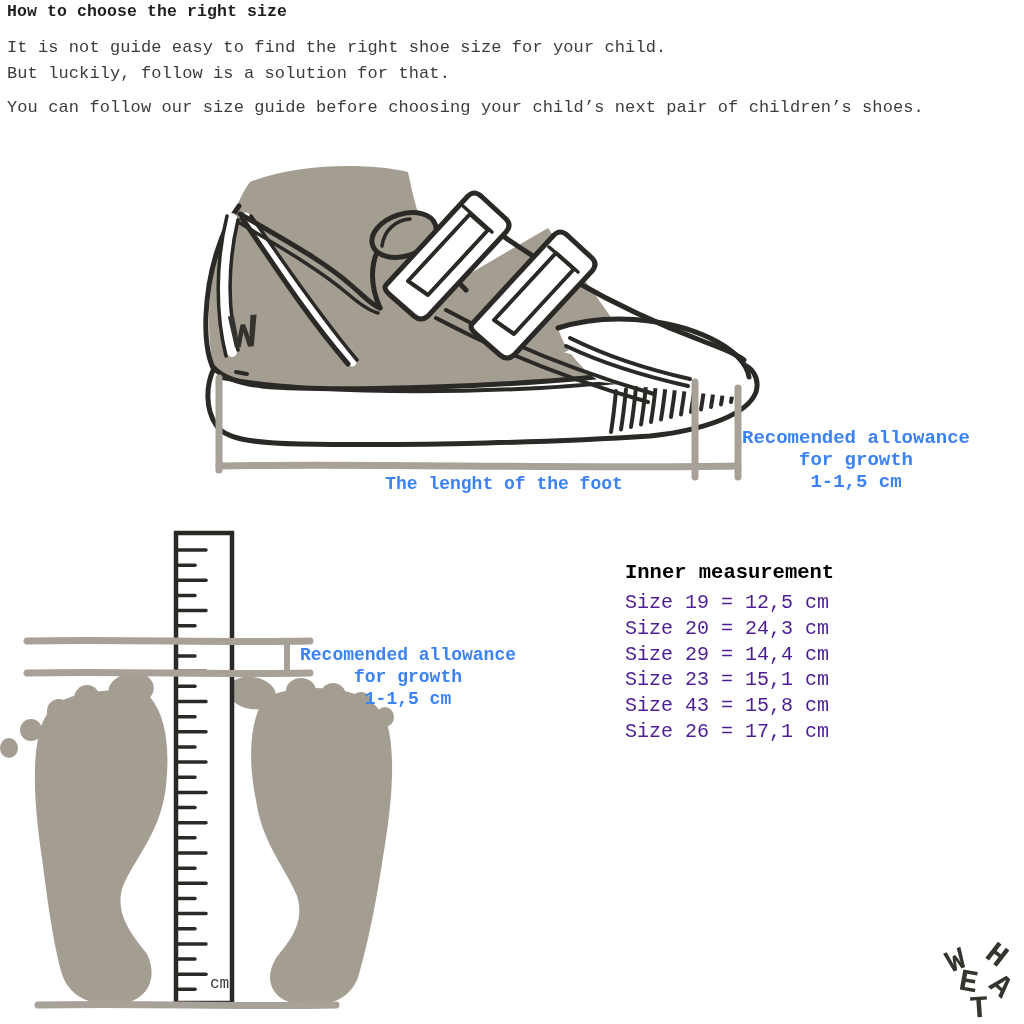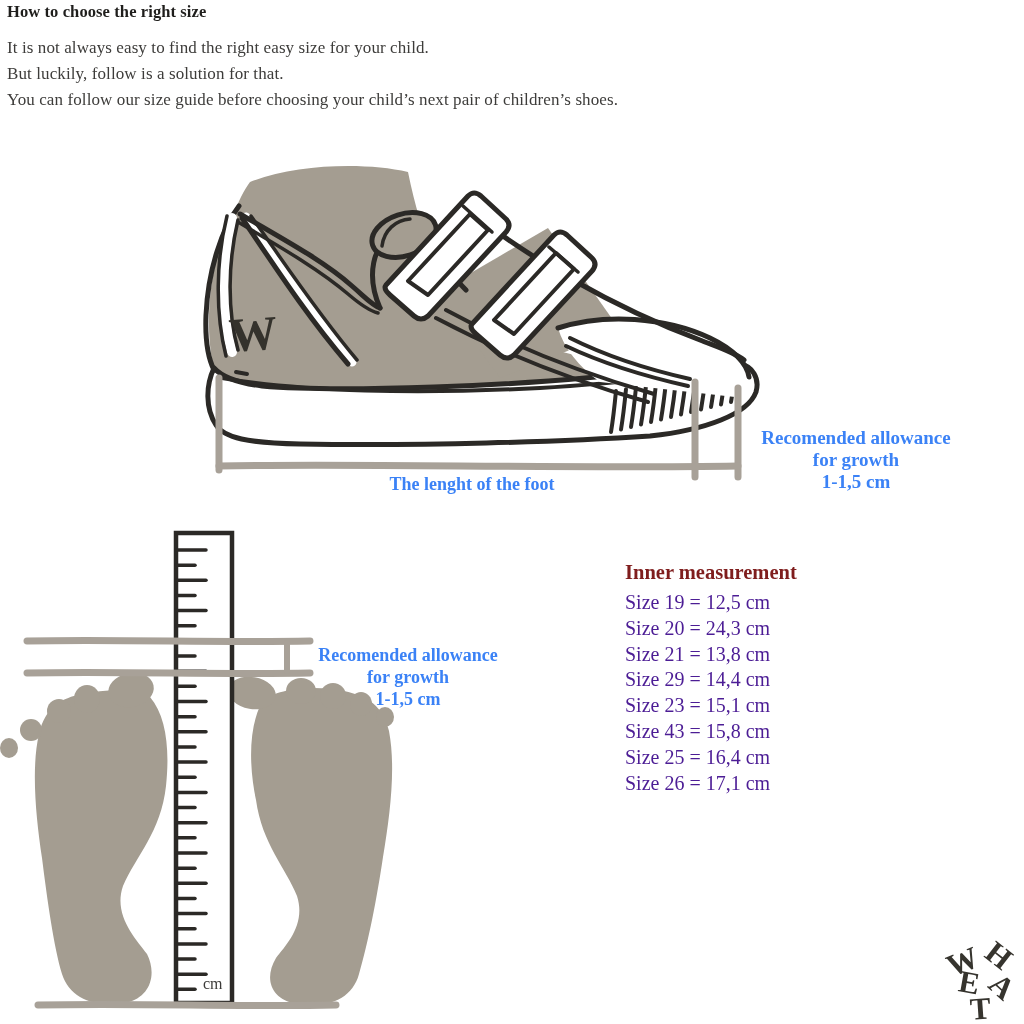--- a/index.html
+++ b/index.html
@@ -1,29 +1,29 @@
 <!DOCTYPE html>
 <html><head>
 <meta charset="utf-8">
 <style>
   html,body{margin:0;padding:0;background:#fff;}
   #page{position:relative;width:1024px;height:1024px;background:#ffffff;overflow:hidden;
-        font-family:Liberation Serif, serif;}
+        font-family:Liberation Mono, monospace;}
   .abs{position:absolute;}
   #artwork{position:absolute;left:0;top:0;width:1024px;height:1024px;}
   .title{font-size:16.5px;font-weight:bold;color:#1f1e1c;letter-spacing:.1px;}
   .intro{font-size:17px;color:#3d3c3a;letter-spacing:.1px;white-space:nowrap;}
   .lbl{font-weight:bold;color:#3b82f6;text-align:center;white-space:nowrap;}
   .lbl-foot{font-size:18px;}
   .allow{line-height:22px;transform:translateX(-50%);}
   .allow-shoe{font-size:19px;}
   .allow-ruler{font-size:18px;}
-  .tbl-head{font-size:20.5px;font-weight:bold;color:#7f1d1d;}
+  .tbl-head{font-size:20.5px;font-weight:bold;color:#000000;}
   .tbl-row{font-size:20px;color:#4c1d95;line-height:25.8px;white-space:nowrap;}
-  .cm-unit{font-size:16px;color:#3b3a38;}
+  .cm-unit{font-size:16px;color:#3b3a38;margin-left:7px;}
   .shoe-w{font-size:48px;font-weight:bold;color:#34322c;transform:rotate(-4deg);line-height:1;}
   .brand-letter{position:absolute;font-size:31px;font-weight:bold;color:#36342e;line-height:1;}
 </style>
 </head>
 <body>
 
 <div id="page">
 
   <svg id="artwork" viewBox="0 0 1024 1024" xmlns="http://www.w3.org/2000/svg">
 
@@ -197,49 +197,47 @@
       <path stroke-width="7" d="M 27,641 C 120,639 220,643 310,641"></path>
       <path stroke-width="7" d="M 27,673 C 120,671 220,675 310,673"></path>
       <path stroke-width="6" d="M 287,643 L 287,671"></path>
     </g>
 
     <path stroke="#a8a198" stroke-width="7" stroke-linecap="round" fill="none" d="M 38,1005 C 140,1003 240,1007 336,1005"></path>
   </svg>
 
   <div class="abs title" style="left:7px;top:2px;">How to choose the right size</div>
 
-  <div class="abs intro" style="left:7px;top:38px;">It is not always easy to find the right easy size for your child.</div>
+  <div class="abs intro" style="left:7px;top:38px;">It is not guide easy to find the right shoe size for your child.</div>
   <div class="abs intro" style="left:7px;top:64px;">But luckily, follow is a solution for that.</div>
-  <div class="abs intro" style="left:7px;top:90px;">You can follow our size guide before choosing your child’s next pair of children’s shoes.</div>
+  <div class="abs intro" style="left:7px;top:98px;">You can follow our size guide before choosing your child’s next pair of children’s shoes.</div>
 
   <div class="abs shoe-w" style="left:229px;top:310px;">W</div>
 
-  <div class="abs lbl lbl-foot" style="left:472px;top:474px;transform:translateX(-50%);">The lenght of the foot</div>
+  <div class="abs lbl lbl-foot" style="left:504px;top:474px;transform:translateX(-50%);">The lenght of the foot</div>
 
   <div class="abs lbl allow allow-shoe" style="left:856px;top:427px;">
     <div>Recomended allowance</div>
     <div>for growth</div>
     <div>1-1,5 cm</div>
   </div>
 
   <div class="abs lbl allow allow-ruler" style="left:408px;top:644px;">
     <div>Recomended allowance</div>
     <div>for growth</div>
     <div>1-1,5 cm</div>
   </div>
 
   <div class="abs" style="left:625px;top:561px;">
     <div class="tbl-head" style="margin-bottom:6px;">Inner measurement</div>
     <div class="tbl-row">Size 19 = 12,5 cm</div>
     <div class="tbl-row">Size 20 = 24,3 cm</div>
-    <div class="tbl-row">Size 21 = 13,8 cm</div>
     <div class="tbl-row">Size 29 = 14,4 cm</div>
     <div class="tbl-row">Size 23 = 15,1 cm</div>
     <div class="tbl-row">Size 43 = 15,8 cm</div>
-    <div class="tbl-row">Size 25 = 16,4 cm</div>
     <div class="tbl-row">Size 26 = 17,1 cm</div>
   </div>
 
   <div class="abs cm-unit" style="left:203px;top:975px;">cm</div>
 
   <div>
     <span class="brand-letter" style="left:947px;top:946px;transform:rotate(-22deg);">W</span>
     <span class="brand-letter" style="left:987px;top:940px;transform:rotate(38deg);">H</span>
     <span class="brand-letter" style="left:959px;top:967px;transform:rotate(10deg);">E</span>
     <span class="brand-letter" style="left:991px;top:971px;transform:rotate(42deg);">A</span>

